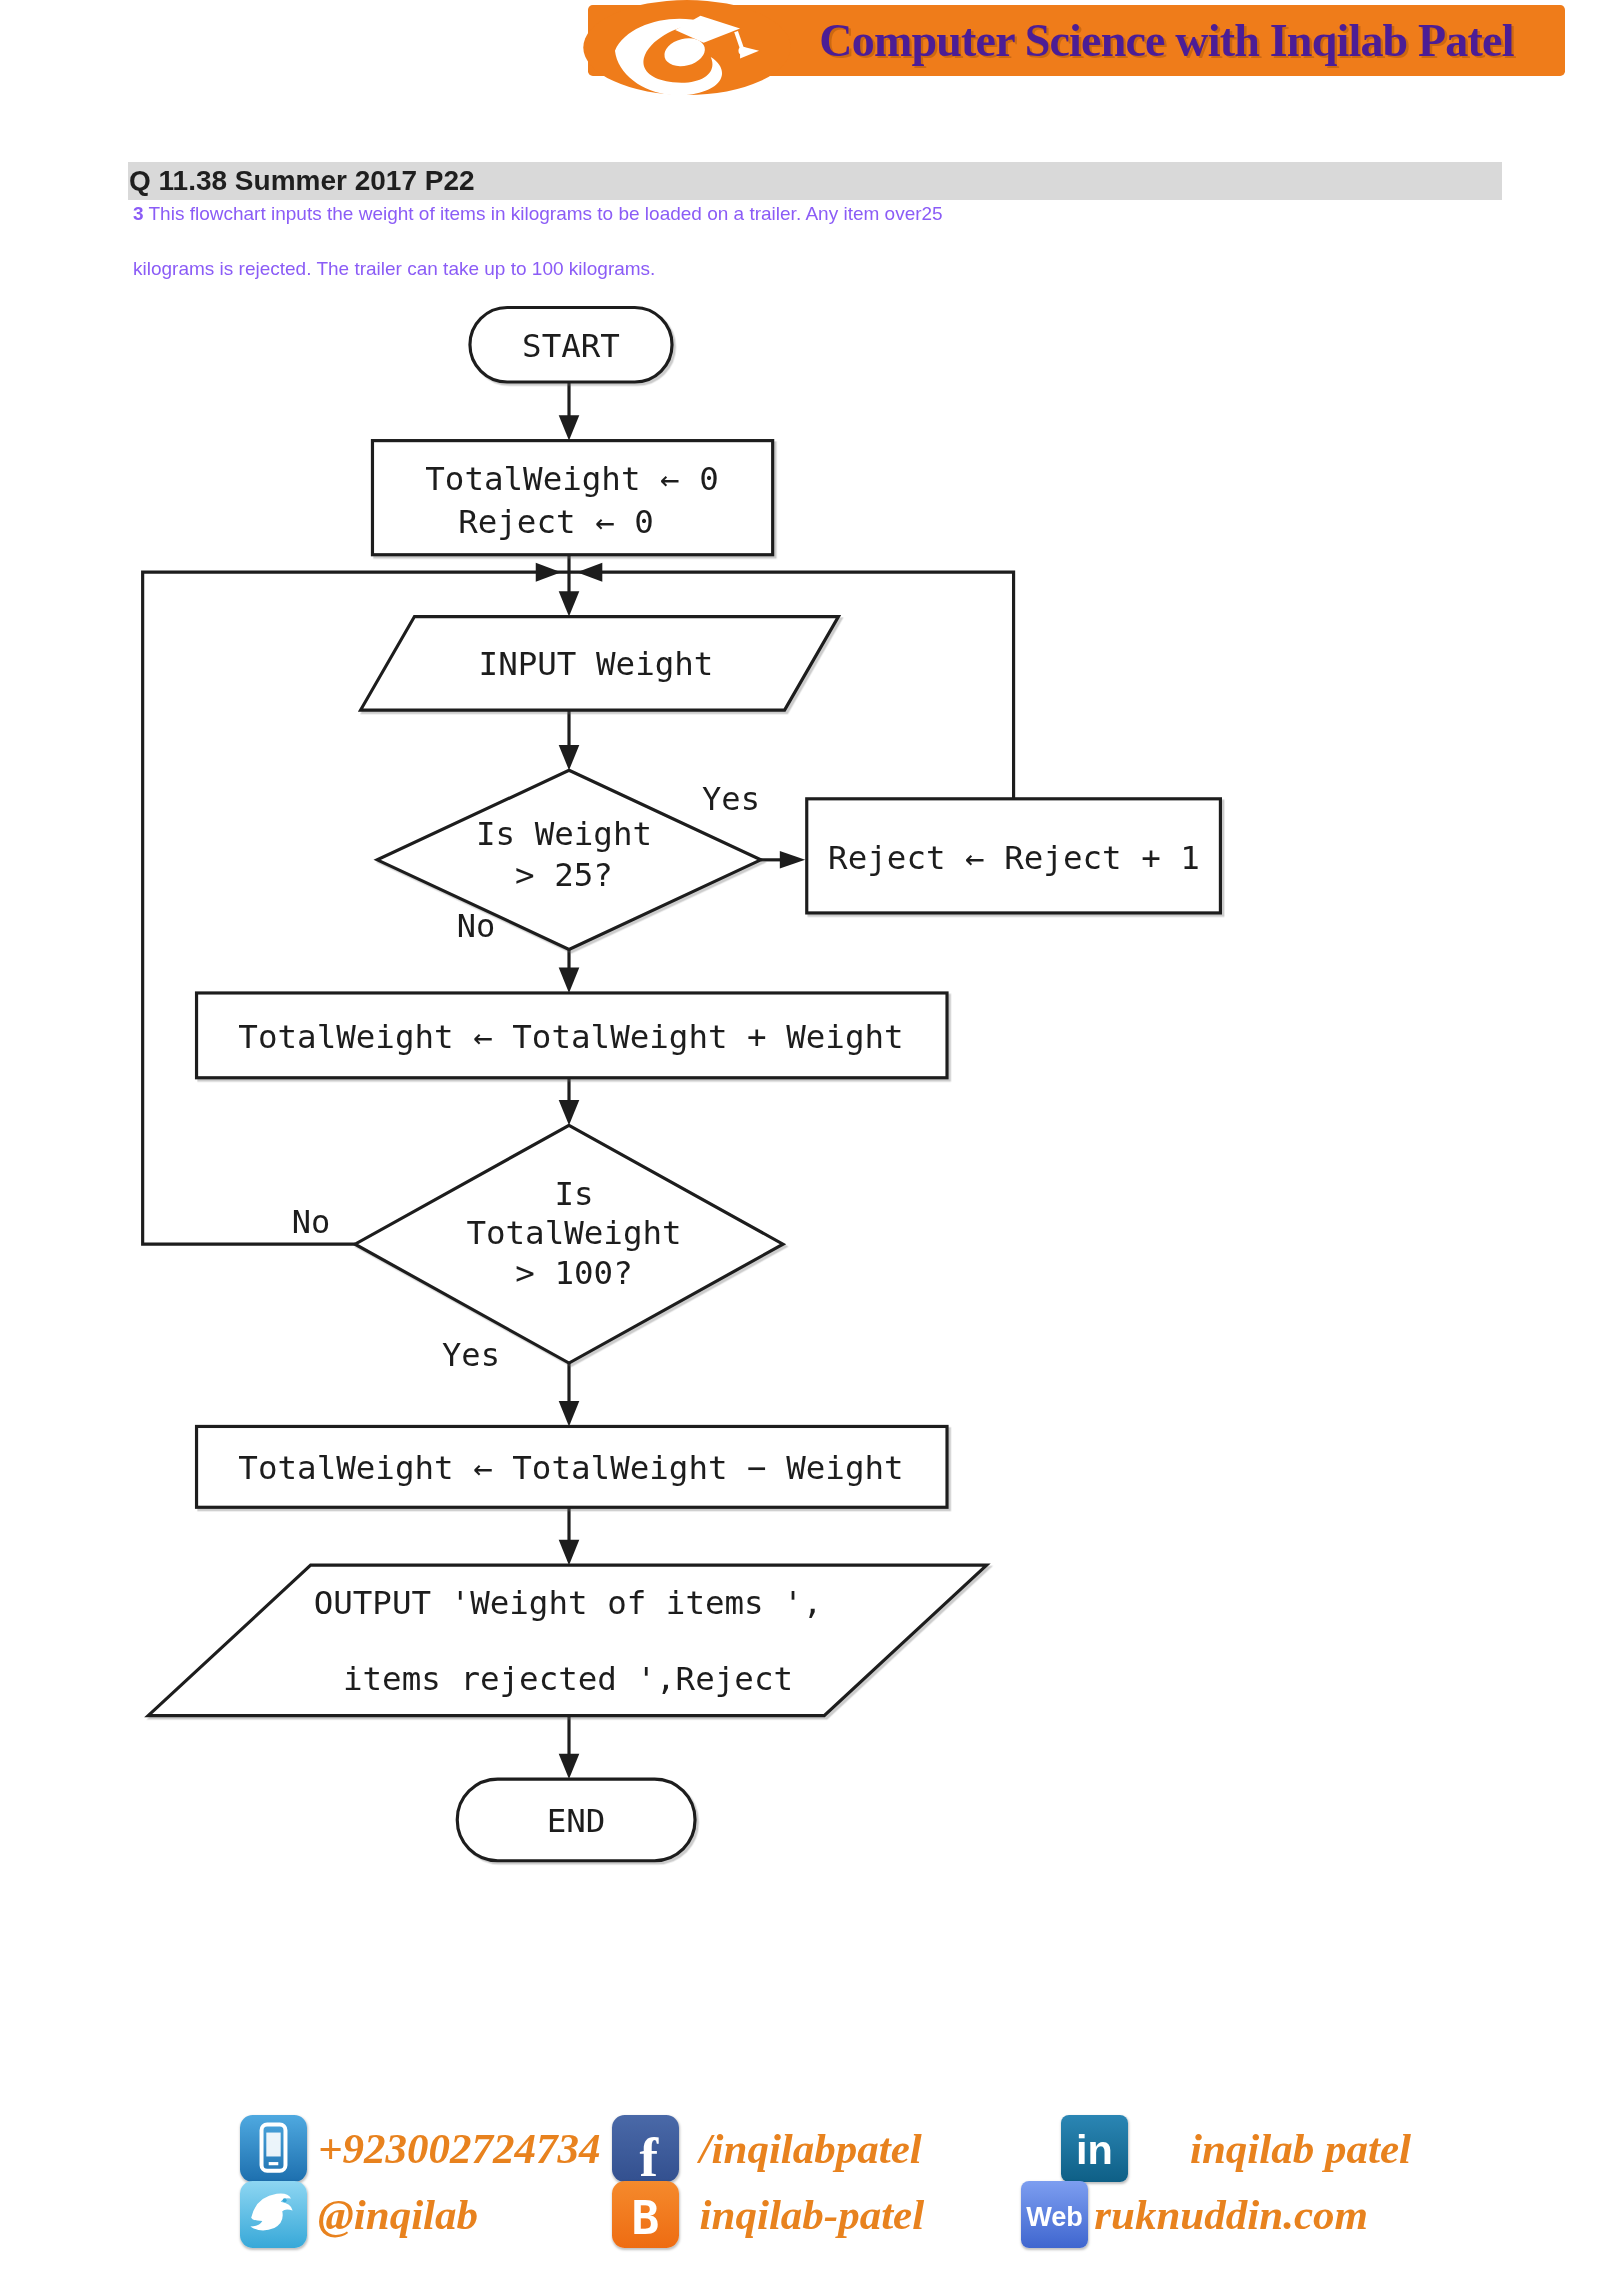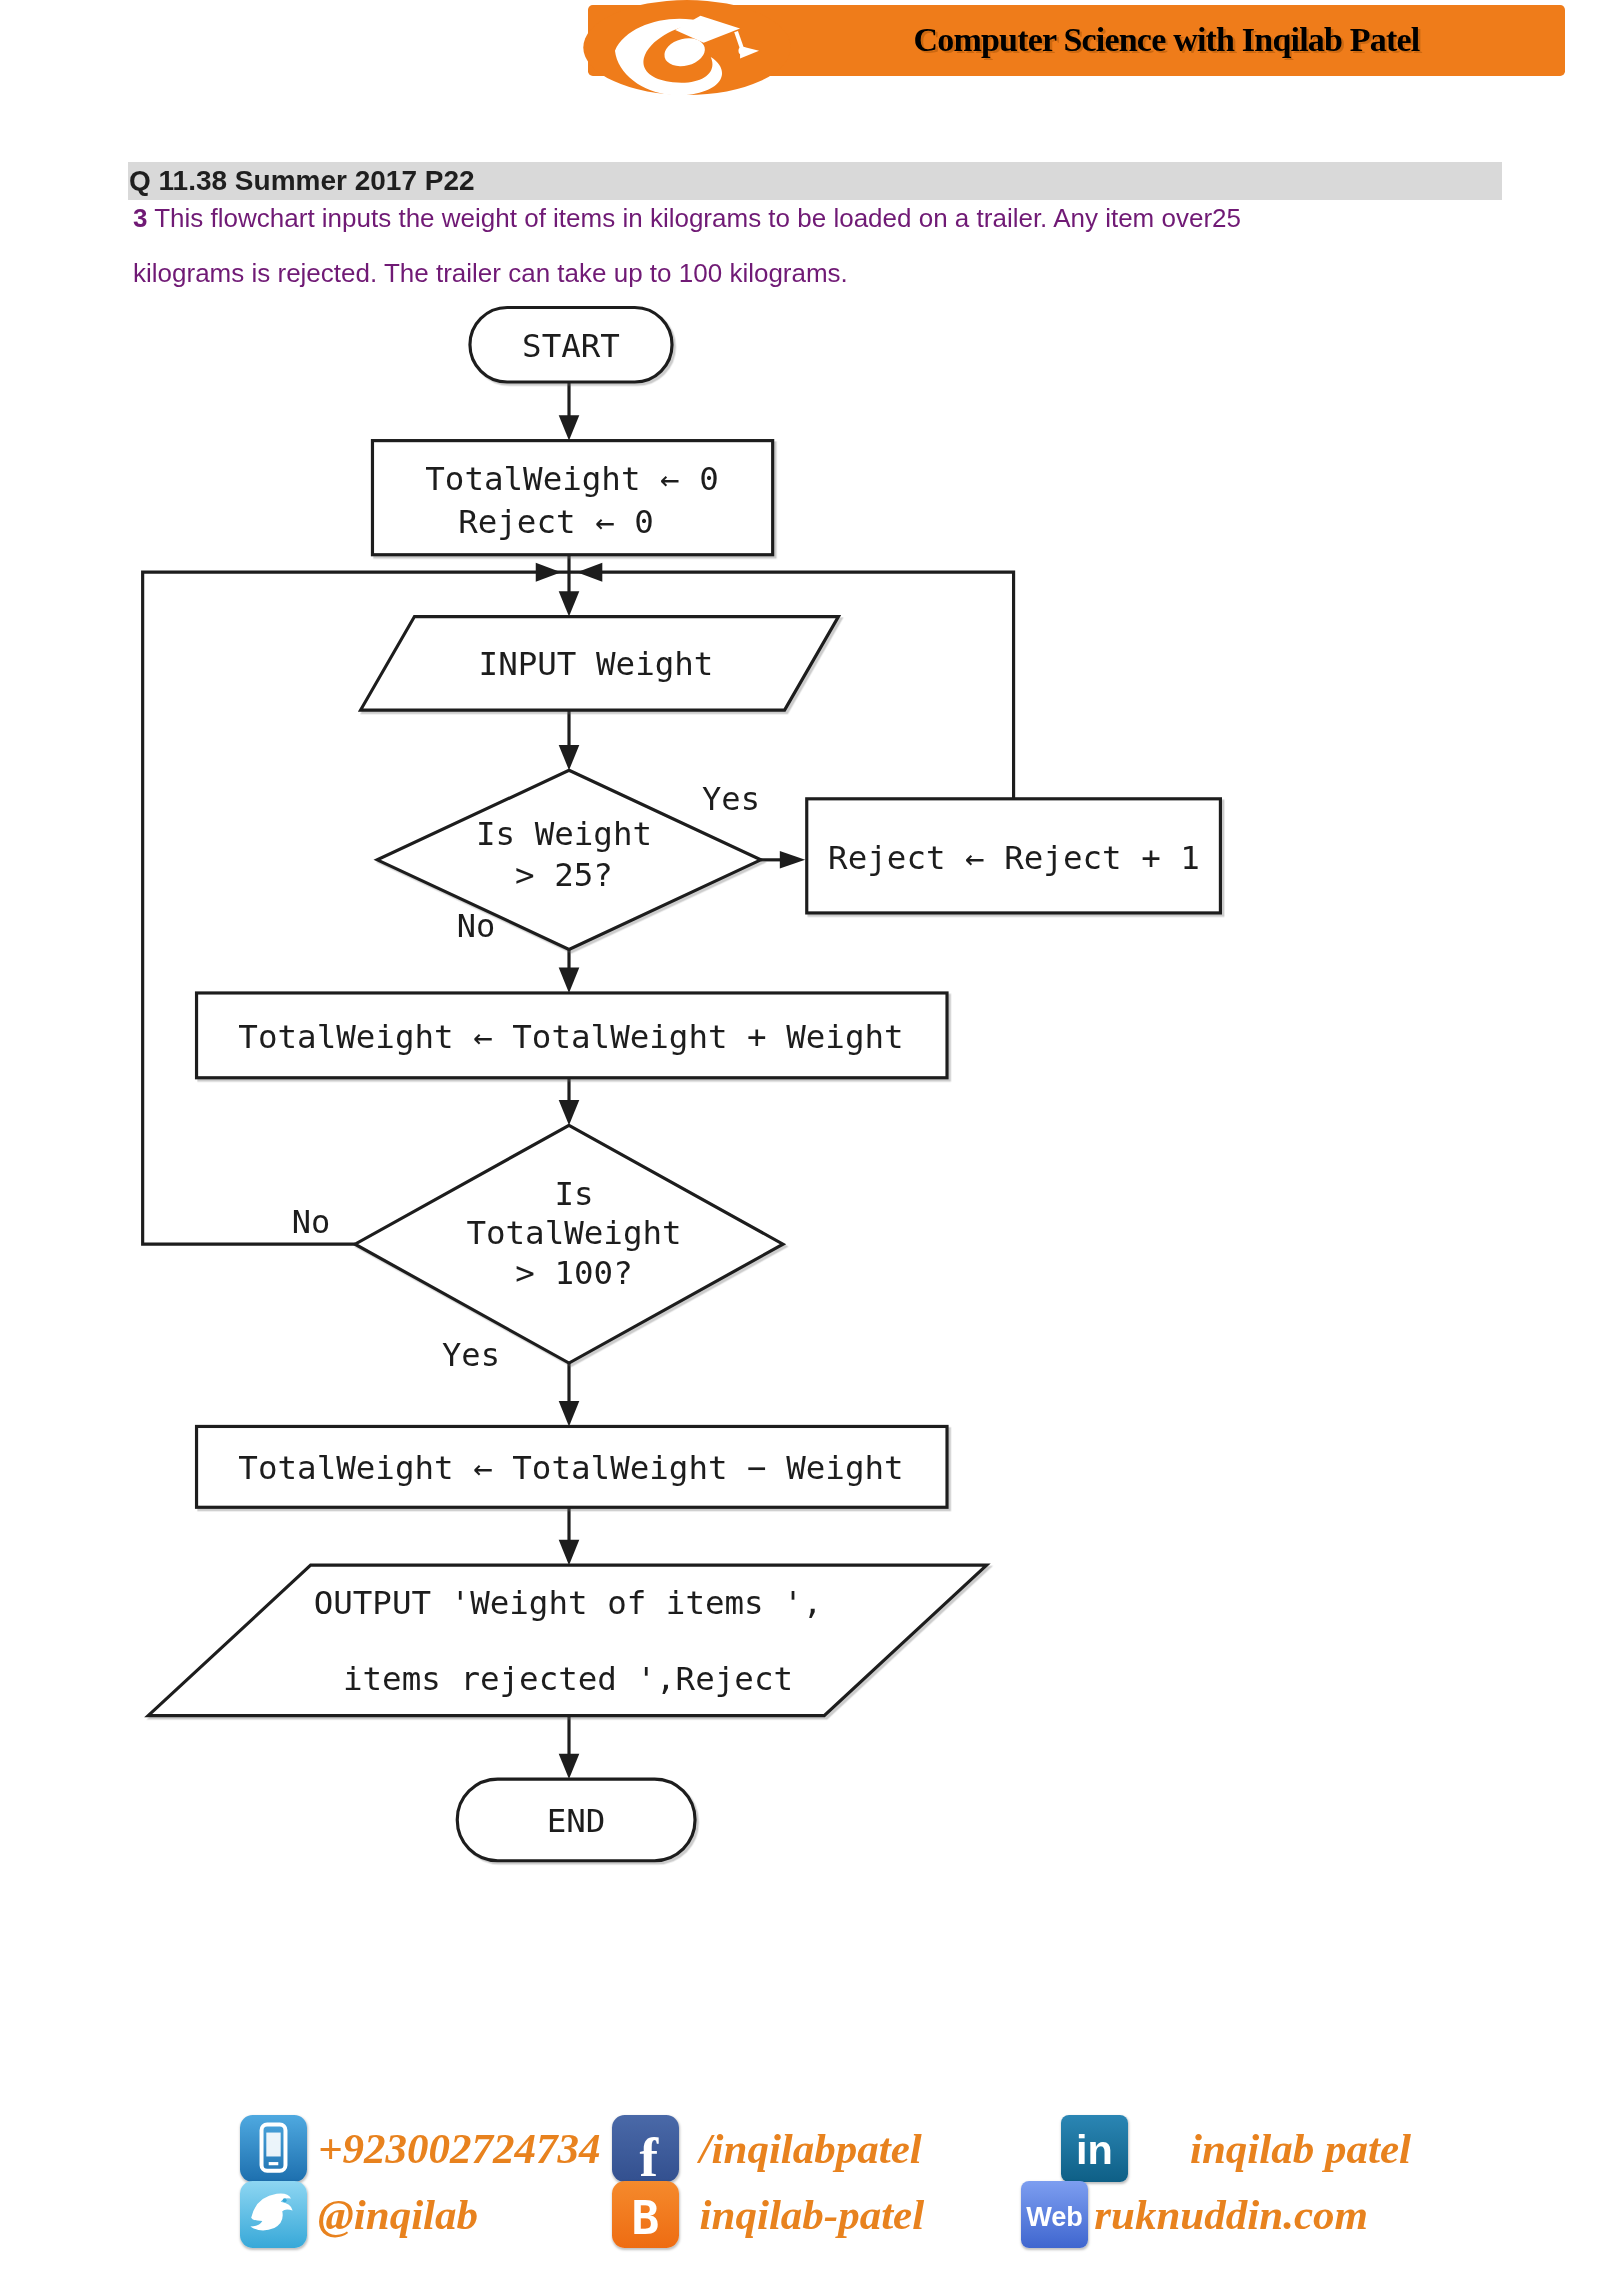--- a/index.html
+++ b/index.html
@@ -5,29 +5,29 @@
   html,body{margin:0;padding:0;background:#ffffff;}
   .page{position:relative;width:1623px;height:2295px;background:#fff;overflow:hidden;
         font-family:"Liberation Sans",sans-serif;color:#1f1f1f;}
 
   
   .banner{position:absolute;left:588px;top:4.8px;width:977px;height:71px;
           background:#ef7c1a;border-radius:4.8px;}
   .logo{position:absolute;left:-4.8px;top:-4.8px;width:208px;height:95px;}
   .brand{position:absolute;left:198px;top:0;width:761px;height:71px;
          display:flex;align-items:center;justify-content:center;
-         font-family:"Liberation Serif",serif;font-weight:bold;font-size:34px;
-         color:#000000;white-space:nowrap;letter-spacing:-0.8px;
+         font-family:"Liberation Serif",serif;font-weight:bold;font-size:46px;
+         color:#4c1d95;white-space:nowrap;letter-spacing:-0.8px;
          text-shadow:2.4px 2.4px 0 rgba(140,70,0,0.35);}
 
   
   .qbar{position:absolute;left:128px;top:162px;width:1374px;height:38px;
         background:#d9d9d9;display:flex;align-items:center;
         font-weight:bold;font-size:28px;padding-left:1px;box-sizing:border-box;}
-  .qline{position:absolute;left:133px;white-space:nowrap;font-size:26px;color:#701a75;}
+  .qline{position:absolute;left:133px;white-space:nowrap;font-size:19px;color:#8b5cf6;}
   .qline b{font-weight:bold;}
   .qline1{top:203px;}
   .qline2{top:258px;}
 
   
   .flow-svg{position:absolute;left:0;top:0;width:1623px;height:2295px;}
   .fc-text{position:absolute;transform:translate(-50%,-50%);
            font-family:"DejaVu Sans Mono","Liberation Mono",monospace;
            font-size:32.5px;color:#1d1d1d;white-space:nowrap;text-align:center;}
   .fc-small{font-size:32px;margin-top:8px;}

